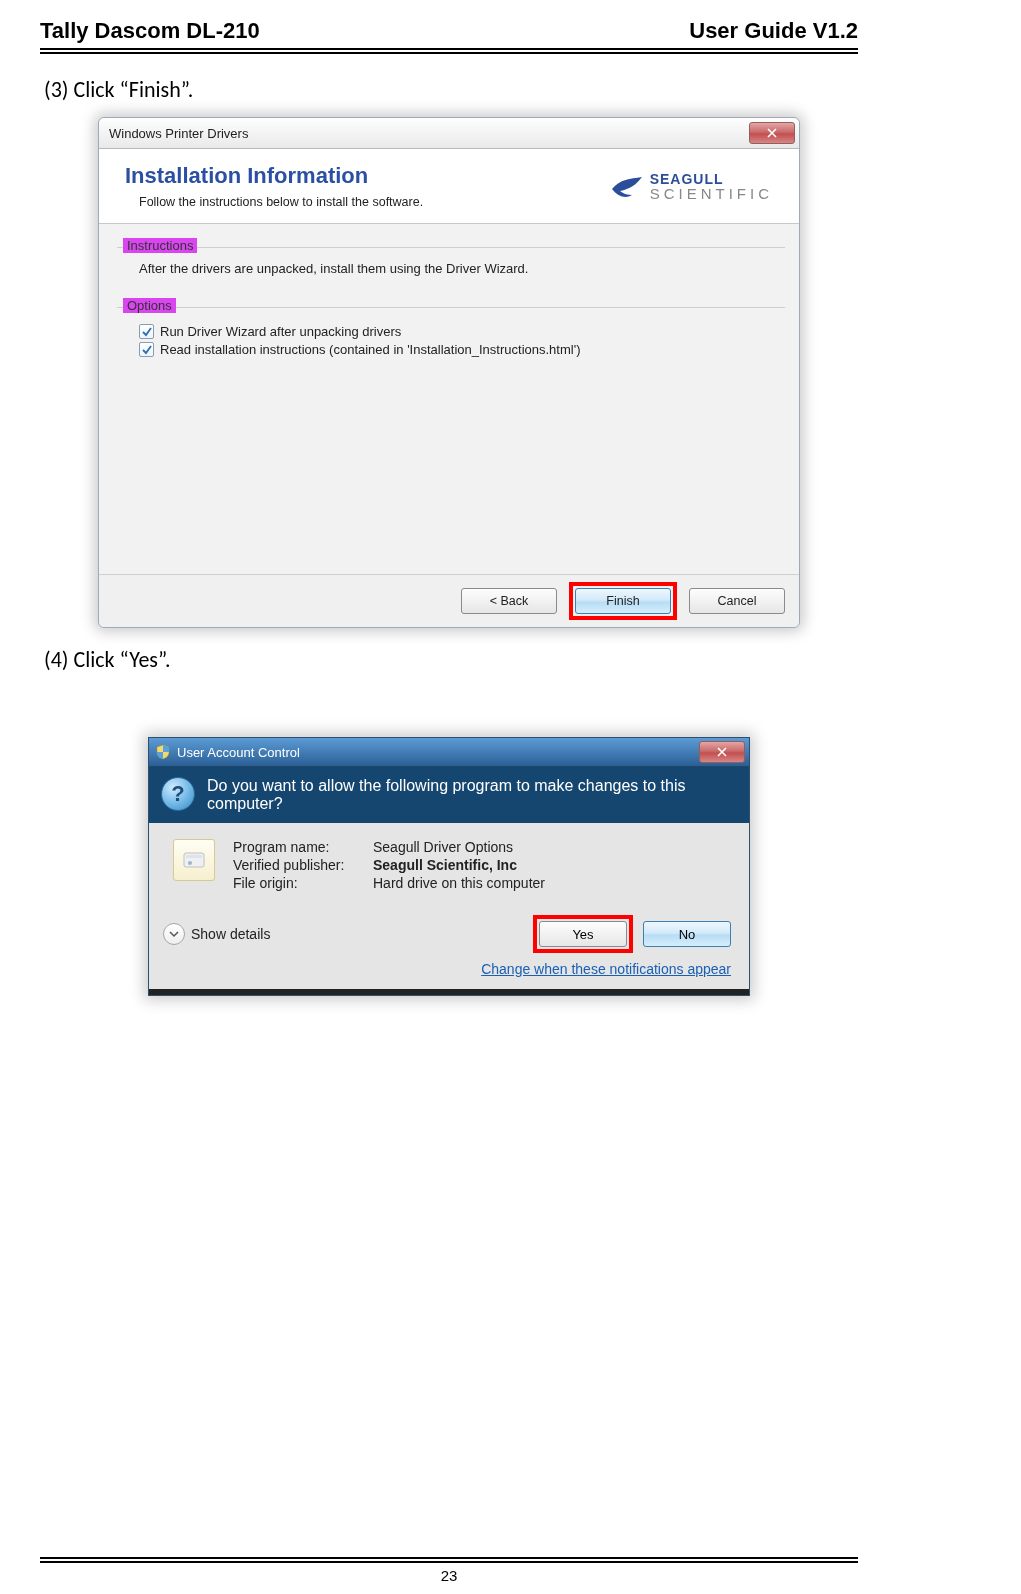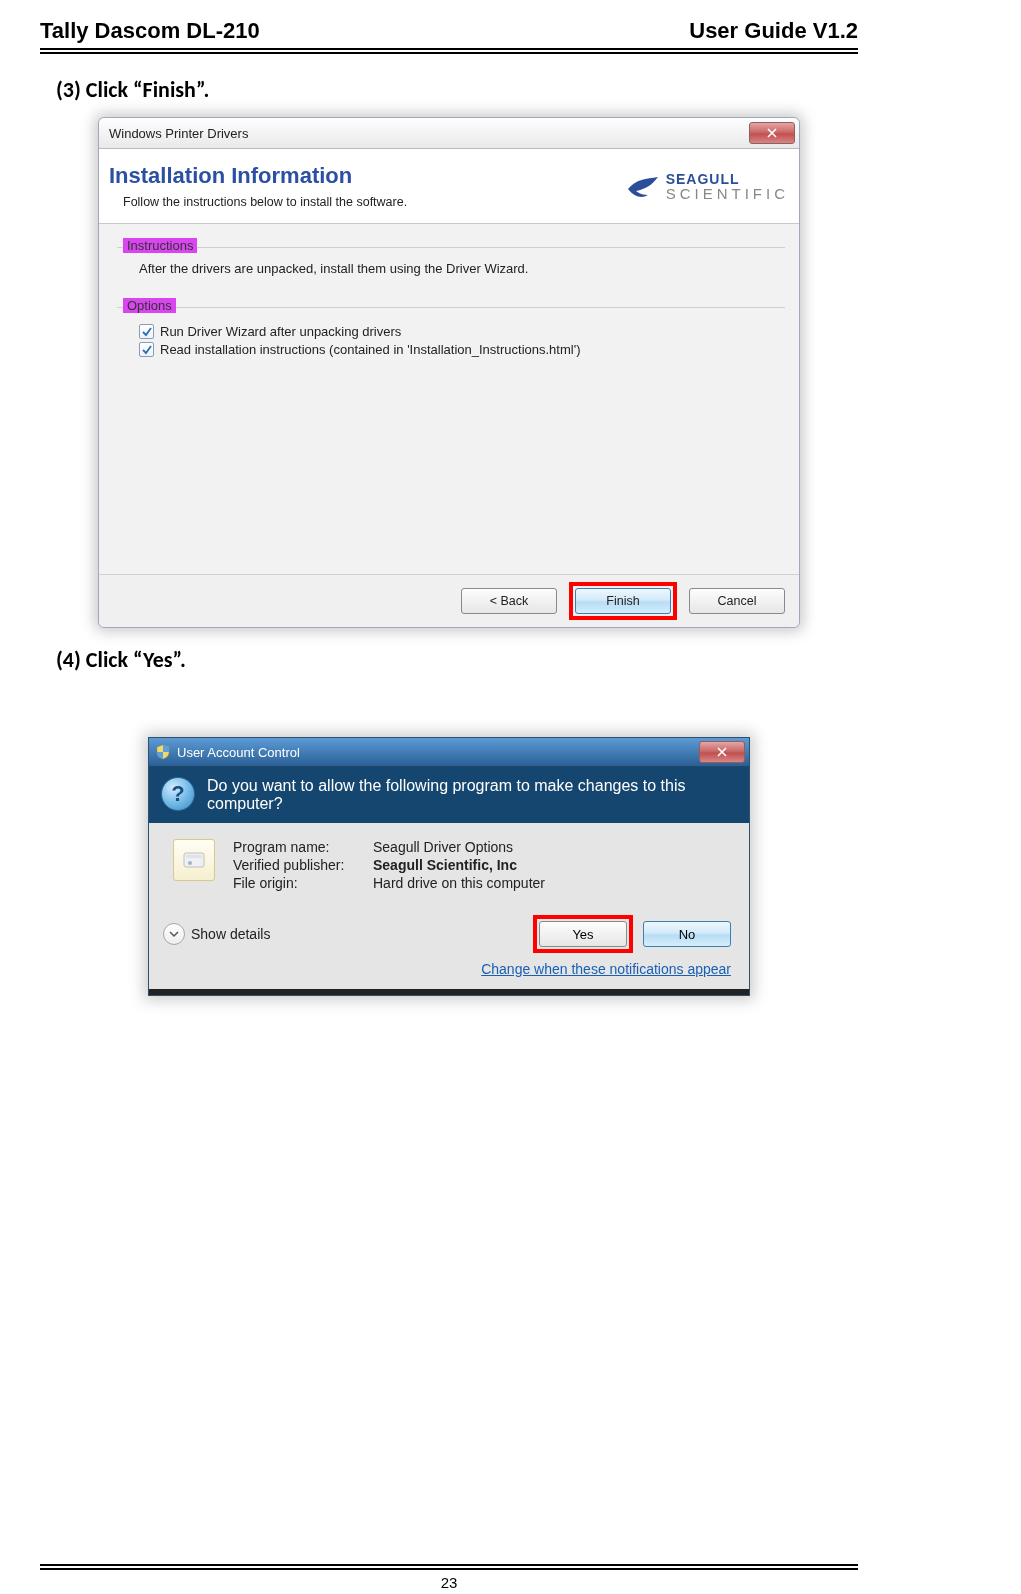--- a/index.html
+++ b/index.html
@@ -27,22 +27,21 @@
   .header {
     display: flex;
     justify-content: space-between;
     font-weight: bold;
     font-size: 22px;
     font-family: Arial, sans-serif;
   }
   .step {
     font-family: Calibri, Arial, sans-serif;
     font-size: 22px;
-    margin: 10px 0 14px 16px;
-    font-weight: bold;
+    margin: 10px 0 14px 4px;
   }
 
   
   .dlg1-wrap { display:flex; justify-content:center; }
   .dlg1 {
     width: 700px;
     box-shadow: 0 0 14px 4px #ccc;
     border: 1px solid #9eaabc;
     border-radius: 6px;
     background: #f7f7f7;
@@ -69,21 +68,21 @@
     display:flex; align-items:center; justify-content:center;
   }
   .close-btn svg { width:10px; height:10px; }
 
   .banner {
     height: 74px;
     background: linear-gradient(#fff,#fff);
     border-bottom: 1px solid #c8c8c8;
     display:flex;
     align-items:center;
-    padding: 0 10px;
+    padding: 0 26px;
   }
   .banner-left { flex:1; }
   .banner-title {
     font-family: Arial, sans-serif;
     font-size: 22px;
     font-weight: bold;
     color: #2b4fa3;
   }
   .banner-sub {
     font-size: 12.5px;
@@ -246,21 +245,21 @@
     color:#1a5fb4;
     text-decoration: underline;
     font-size: 14px;
   }
   .darkbar {
     height:6px; background:#222;
   }
 
   .footer {
     margin-top:auto;
-    padding-bottom: 3px;
+    padding-bottom: 10px;
   }
   .hr-bot {
     border-top: 2px solid #000;
     border-bottom: 2px solid #000;
     height: 2px;
     margin: 10px 0 4px 0;
   }
   .pagenum { text-align:center; font-size:15px; font-family: Arial,sans-serif; }
 </style>
 </head>

